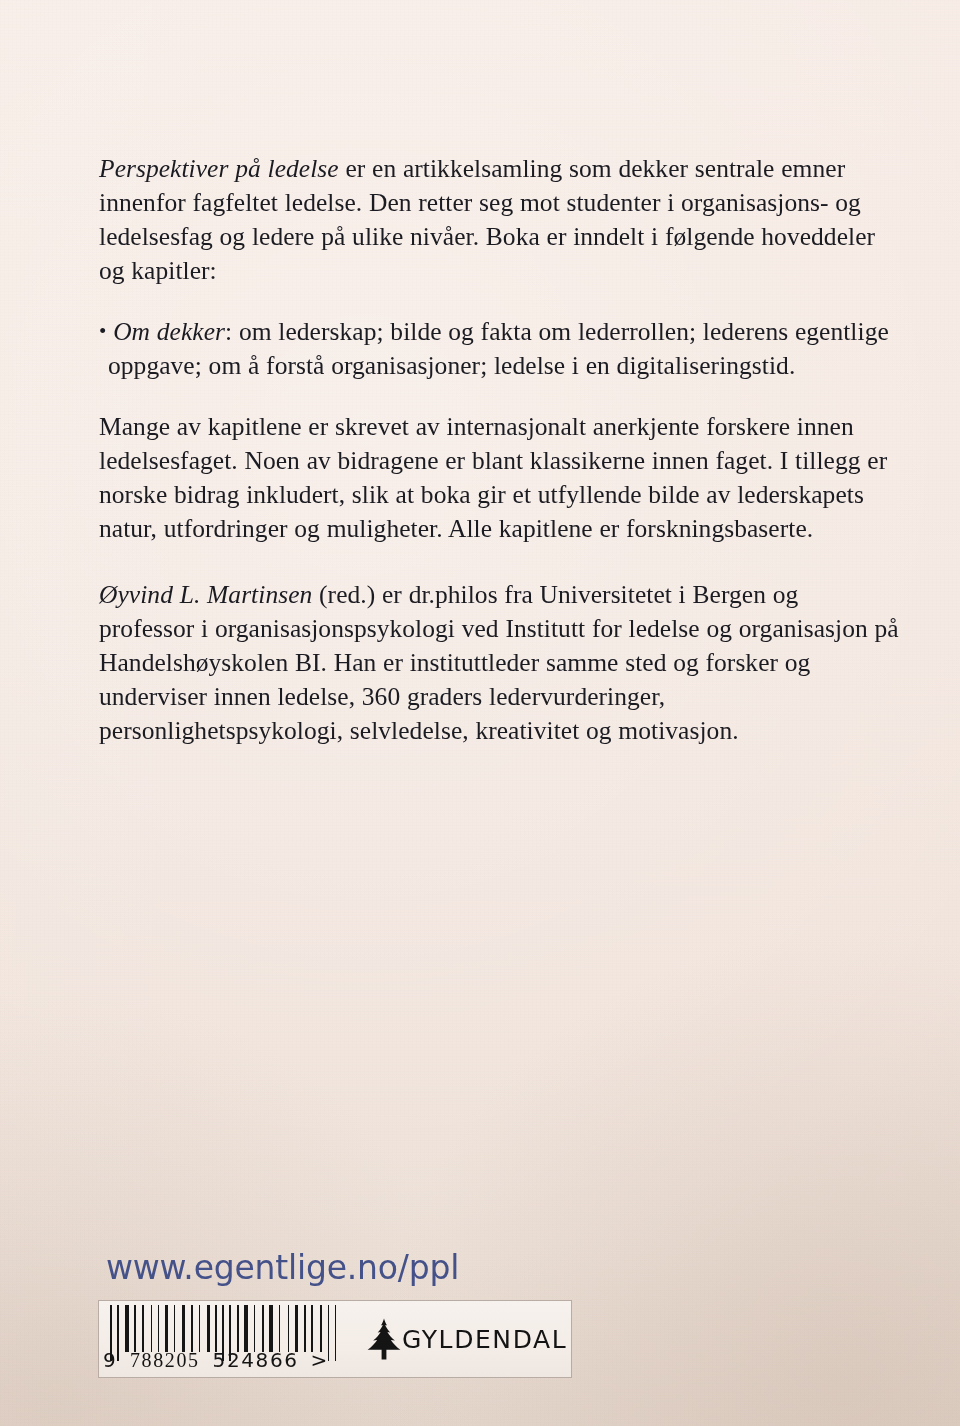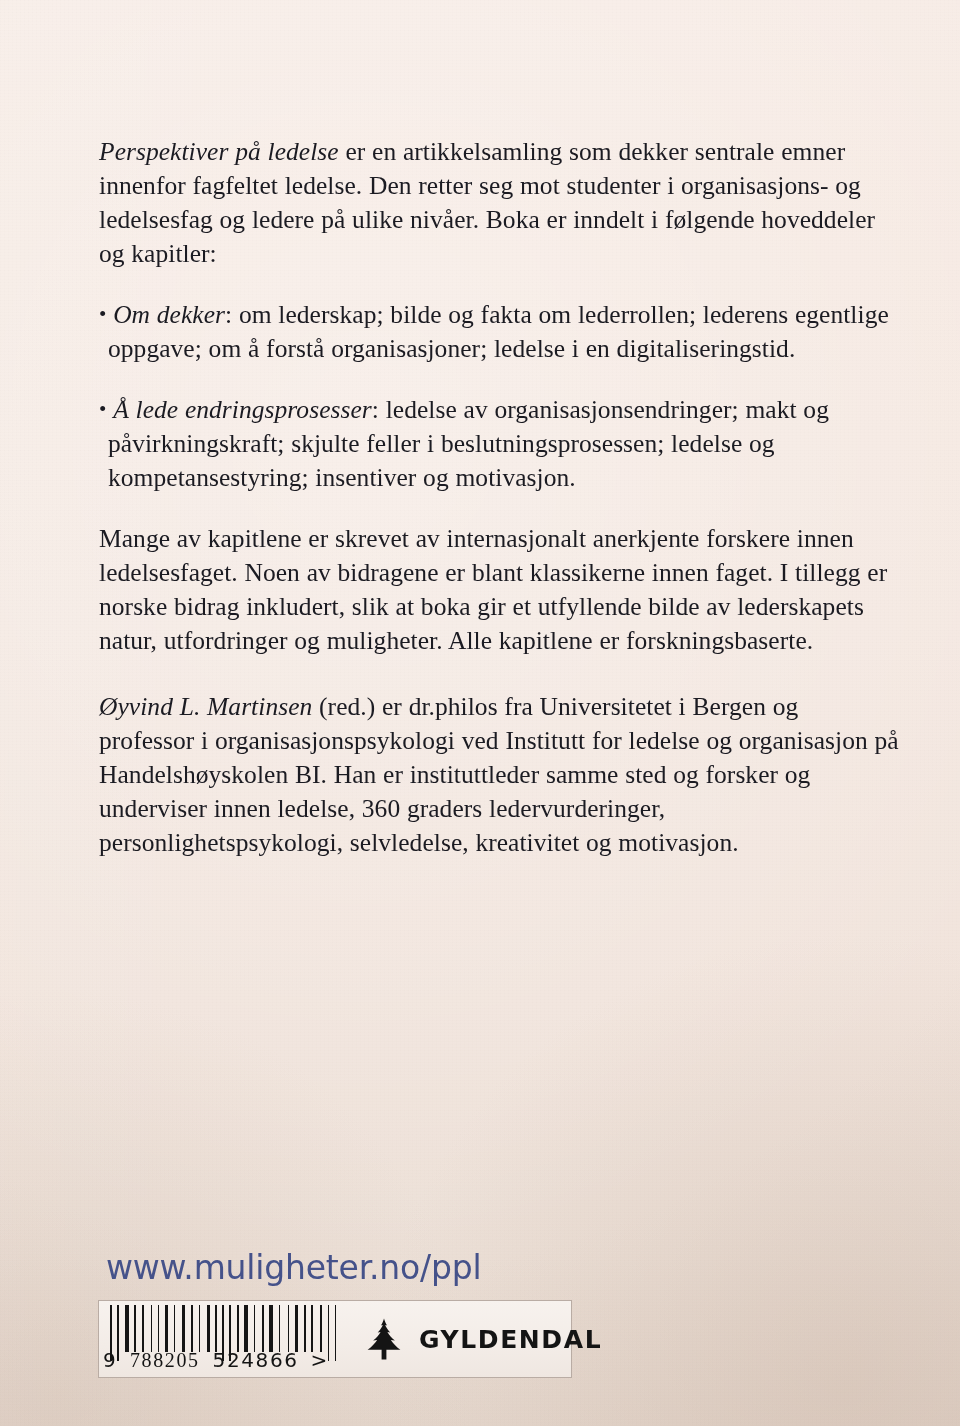--- a/index.html
+++ b/index.html
@@ -66,21 +66,21 @@
         rgba(150,130,118,0.035) 0px,
         rgba(150,130,118,0.035) 1px,
         rgba(255,255,255,0.000) 1px,
         rgba(255,255,255,0.000) 4px);
   }
 
   
   .blurb {
     position: absolute;
     left: 99px;
-    top: 135px;
+    top: 152px;
     width: 800px;
   }
 
   .para {
     margin: 0;
     font-size: 25.5px;
     line-height: 34px;
     letter-spacing: 0.05px;
     text-align: left;
     word-spacing: 0.3px;
@@ -180,24 +180,24 @@
   .tree-icon {
     flex: 0 0 auto;
     width: 34px;
     height: 42px;
     display: block;
   }
 
   .publisher-name {
     font-family: "DejaVu Sans", "Liberation Sans", sans-serif;
     font-size: 25px;
-    font-weight: 700;
+    font-weight: 400;
     letter-spacing: 1.6px;
     color: #141414;
-    margin-left: 18px;
+    margin-left: 1px;
   }
 
   
   .ink { filter: blur(0.18px); }
 </style>
 </head>
 <body>
 
 <div id="cover">
 
@@ -207,31 +207,29 @@
   <div class="paper-grain"></div>
 
   <div class="blurb ink">
 
     <p class="para"><span class="lead">Perspektiver på ledelse</span><span> er en artikkelsamling som dekker sentrale emner innenfor fagfeltet ledelse. Den retter seg mot studenter i organisasjons- og ledelsesfag og ledere på ulike nivåer. Boka er inndelt i følgende hoveddeler og kapitler:</span></p>
 
     <p class="para bullet"><span class="bullet-dot">•</span>
       <span class="lead">Om dekker</span><span>: om lederskap; bilde og fakta om lederrollen; lederens egentlige oppgave; om å forstå organisasjoner; ledelse i en digitaliseringstid.</span></p>
 
 
-    <p class="para bullet"><span class="bullet-dot">•</span>
-      <span class="lead">Å lede endringsprosesser</span><span>: ledelse av organisasjonsendringer; makt og påvirkningskraft; skjulte feller i beslutningsprosessen; ledelse og kompetansestyring; insentiver og motivasjon.</span></p>
 
 
     <p class="para after-bullets">Mange av kapitlene er skrevet av internasjonalt anerkjente forskere innen ledelsesfaget. Noen av bidragene er blant klassikerne innen faget. I tillegg er norske bidrag inkludert, slik at boka gir et utfyllende bilde av lederskapets natur, utfordringer og muligheter. Alle kapitlene er forskningsbaserte.</p>
 
     <p class="para bio"><span class="lead">Øyvind L. Martinsen</span><span> (red.) er dr.philos fra Universitetet i Bergen og professor i organisasjonspsykologi ved Institutt for ledelse og organisasjon på Handelshøyskolen BI. Han er instituttleder samme sted og forsker og underviser innen ledelse, 360 graders ledervurderinger, personlighetspsykologi, selvledelse, kreativitet og motivasjon.</span></p>
 
   </div>
 
-  <div class="url ink">www.muligheter.no/ppl</div>
+  <div class="url ink">www.egentlige.no/ppl</div>
 
   <div class="barcode-label">
 
     <div class="barcode-zone">
 
       <div class="bars">
         <span class="tall" style="width:2px"></span>
           <span class="g" style="width:2px"></span>
           <span class="tall" style="width:2px"></span>
         <span class="g" style="width:3px"></span>

